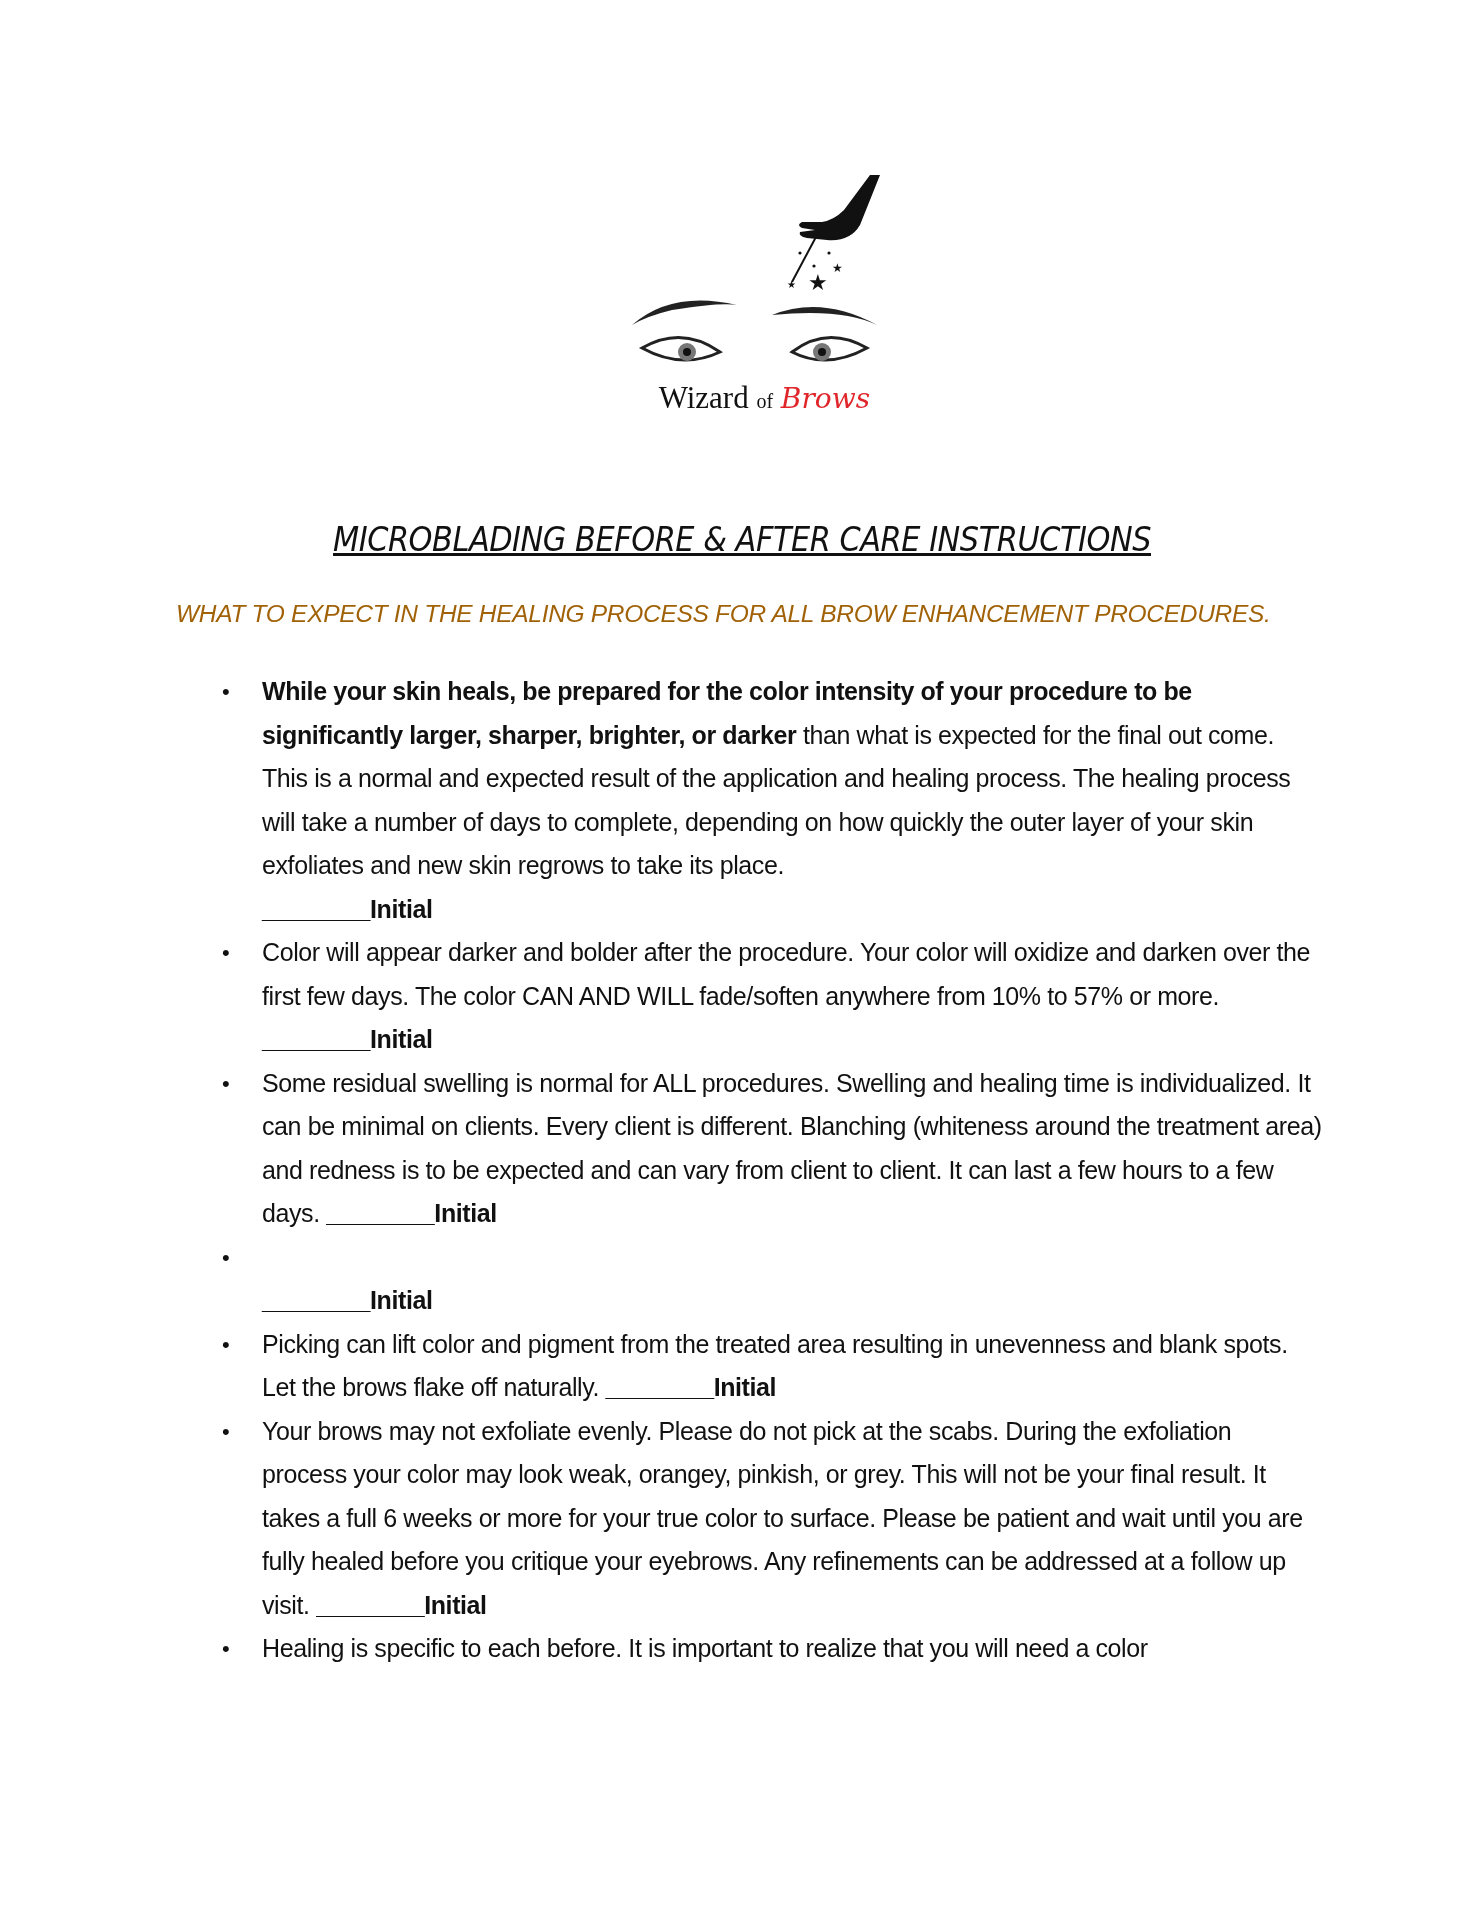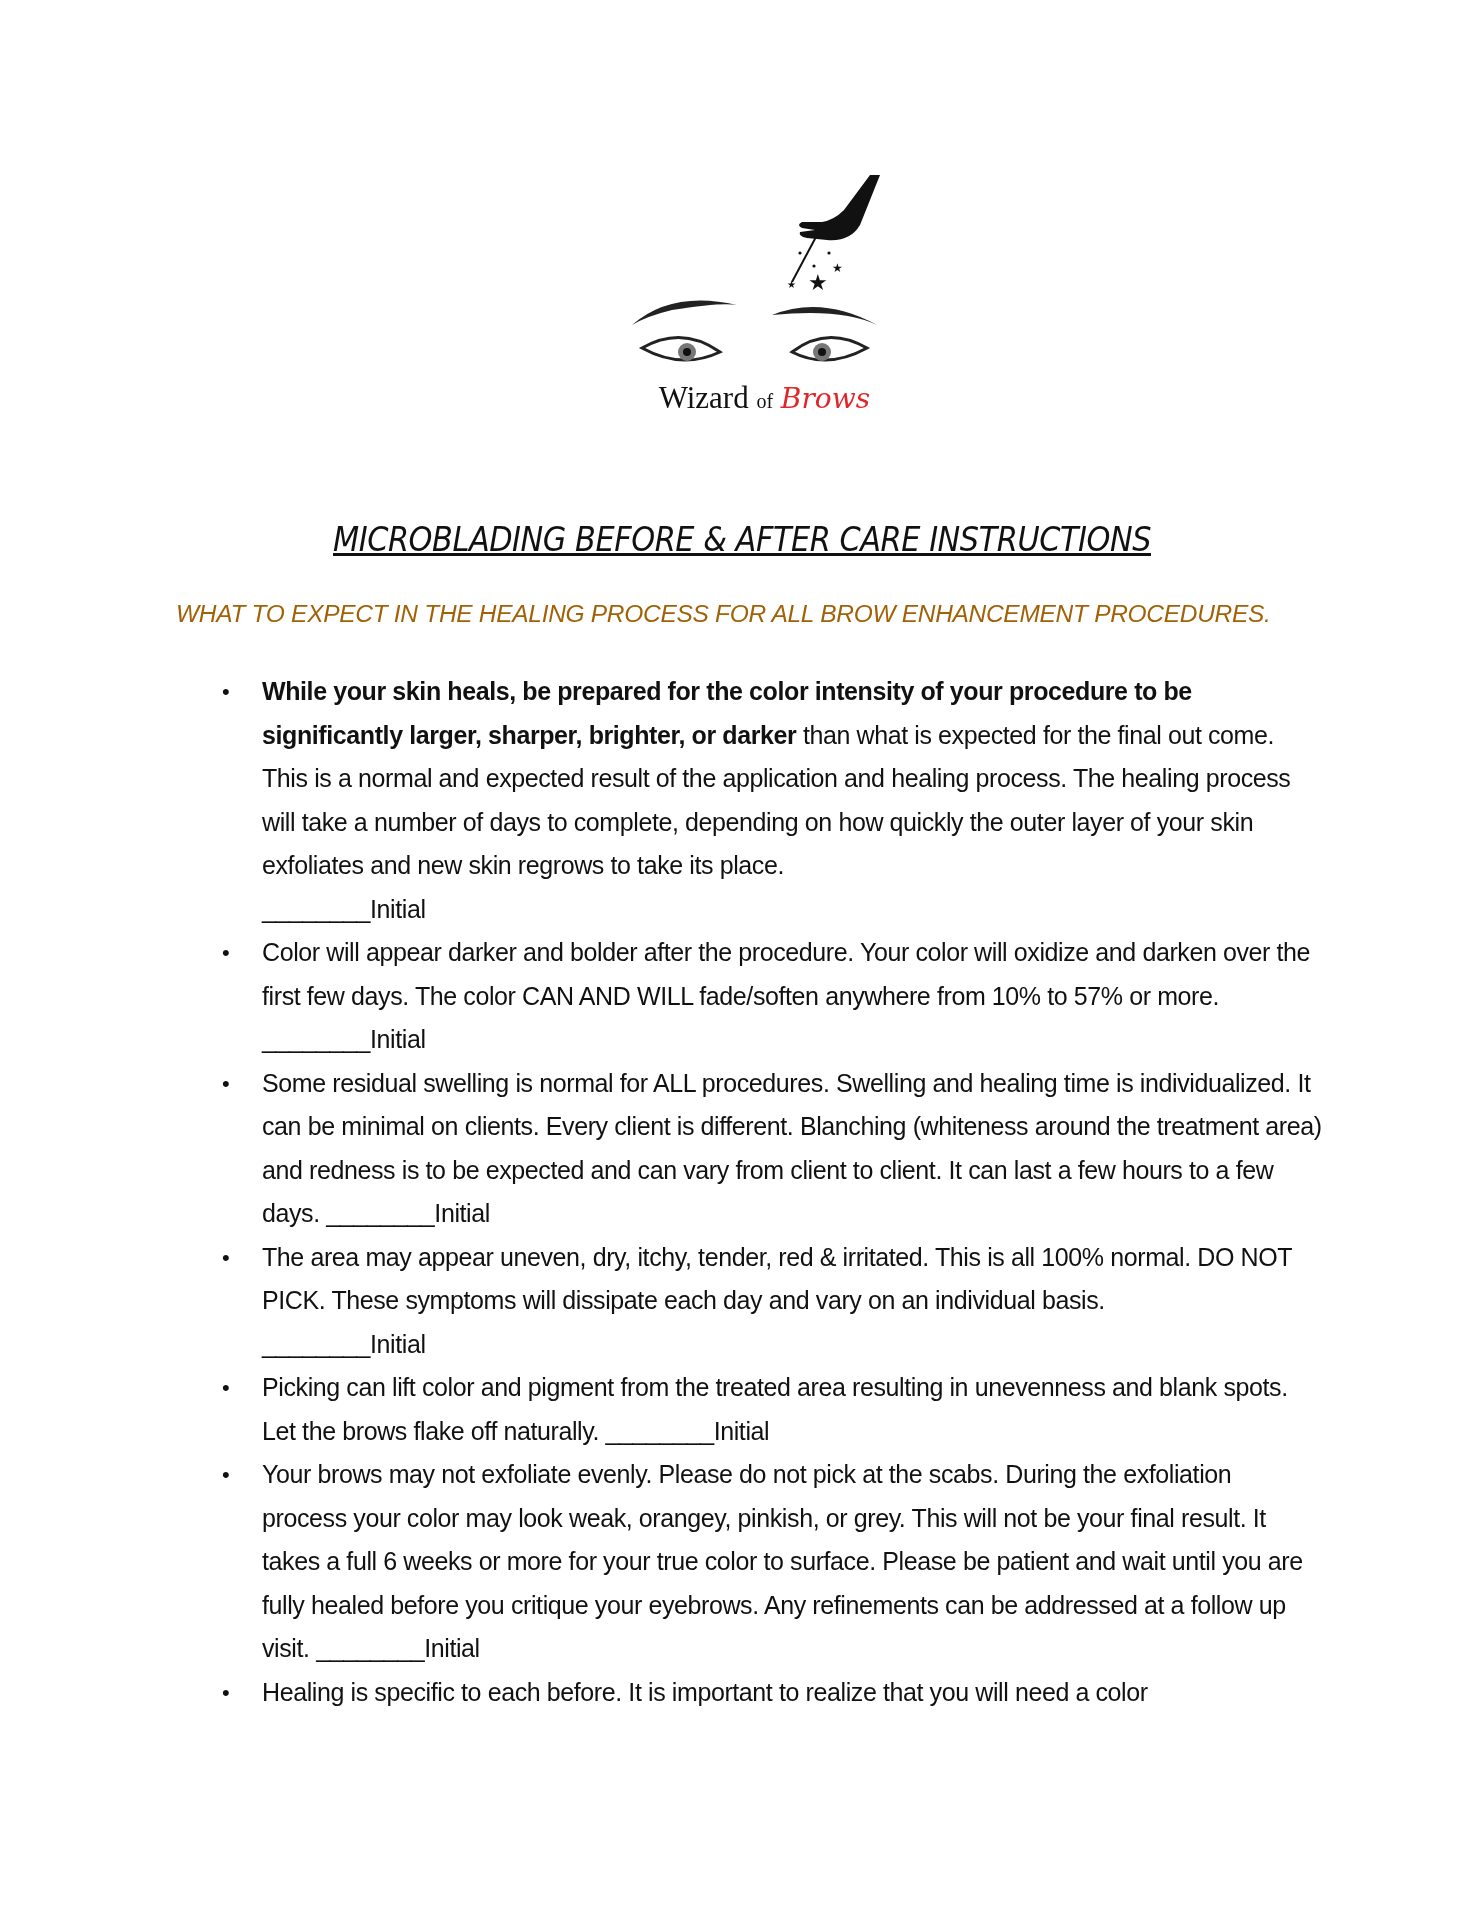--- a/index.html
+++ b/index.html
@@ -13,21 +13,21 @@
   .brand .brows { color:#e0262b; font-style:italic; font-family:"DejaVu Serif", serif; font-size:28px; }
   .title { position:absolute; left:0; width:1484px; top:520px; text-align:center;
            font-family:"DejaVu Sans", sans-serif; font-style:italic; font-size:33px;
            text-decoration:underline; letter-spacing:-0.5px; color:#111; transform:scaleX(0.92); }
   .subtitle { position:absolute; left:176px; top:600px; font-style:italic; font-size:24.5px;
               letter-spacing:-0.3px; color:#a16207; transform-origin:left; }
   ul.items { position:absolute; left:222px; top:670px; width:1100px; margin:0; padding:0; list-style:none; }
   ul.items li { position:relative; padding-left:40px; font-size:25px; line-height:43.5px; letter-spacing:-0.4px; }
   ul.items li .bullet { position:absolute; left:0; top:0; font-size:22px; }
   .b { font-weight:bold; }
-  .blank { font-weight:normal; }
+  .blank { font-weight:bold; }
 </style>
 </head>
 <body>
 
 <div class="logo">
   <svg viewBox="0 0 270 255" xmlns="http://www.w3.org/2000/svg">
 
     <path d="M258 5 L268 5 L248 55 Q238 72 215 70 L195 68 Q186 66 188 62 L203 60 L190 58 Q184 55 190 52 L210 52 Q222 50 232 40 Z" fill="#111"></path>
 
     <line x1="205" y1="65" x2="180" y2="112" stroke="#111" stroke-width="2"></line>
@@ -70,21 +70,21 @@
   <li>
     <span class="bullet">•</span>
     <span>Color will appear darker and bolder after the procedure. Your color will oxidize and darken over the first few days. The color CAN AND WILL fade/soften anywhere from 10% to 57% or more. </span><span class="blank"><span>________</span><span>Initial</span></span>
   </li>
   <li>
     <span class="bullet">•</span>
     <span>Some residual swelling is normal for ALL procedures. Swelling and healing time is individualized. It can be minimal on clients. Every client is different. Blanching (whiteness around the treatment area) and redness is to be expected and can vary from client to client. It can last a few hours to a few days. </span><span class="blank"><span>________</span><span>Initial</span></span>
   </li>
   <li>
     <span class="bullet">•</span>
-    <span>The area may appear uneven, dry, itchy, tender, red &amp; irritated. This is all 100% normal. DO NOT PICK. These symptoms will dissipate each day and vary on an individual basis.</span><br>
+    <br>
     <span class="blank"><span>________</span><span>Initial</span></span>
   </li>
   <li>
     <span class="bullet">•</span>
     <span>Picking can lift color and pigment from the treated area resulting in unevenness and blank spots. Let the brows flake off naturally. </span><span class="blank"><span>________</span><span>Initial</span></span>
   </li>
   <li>
     <span class="bullet">•</span>
     <span>Your brows may not exfoliate evenly. Please do not pick at the scabs. During the exfoliation process your color may look weak, orangey, pinkish, or grey. This will not be your final result. It takes a full 6 weeks or more for your true color to surface. Please be patient and wait until you are fully healed before you critique your eyebrows. Any refinements can be addressed at a follow up visit. </span><span class="blank"><span>________</span><span>Initial</span></span>
   </li>

